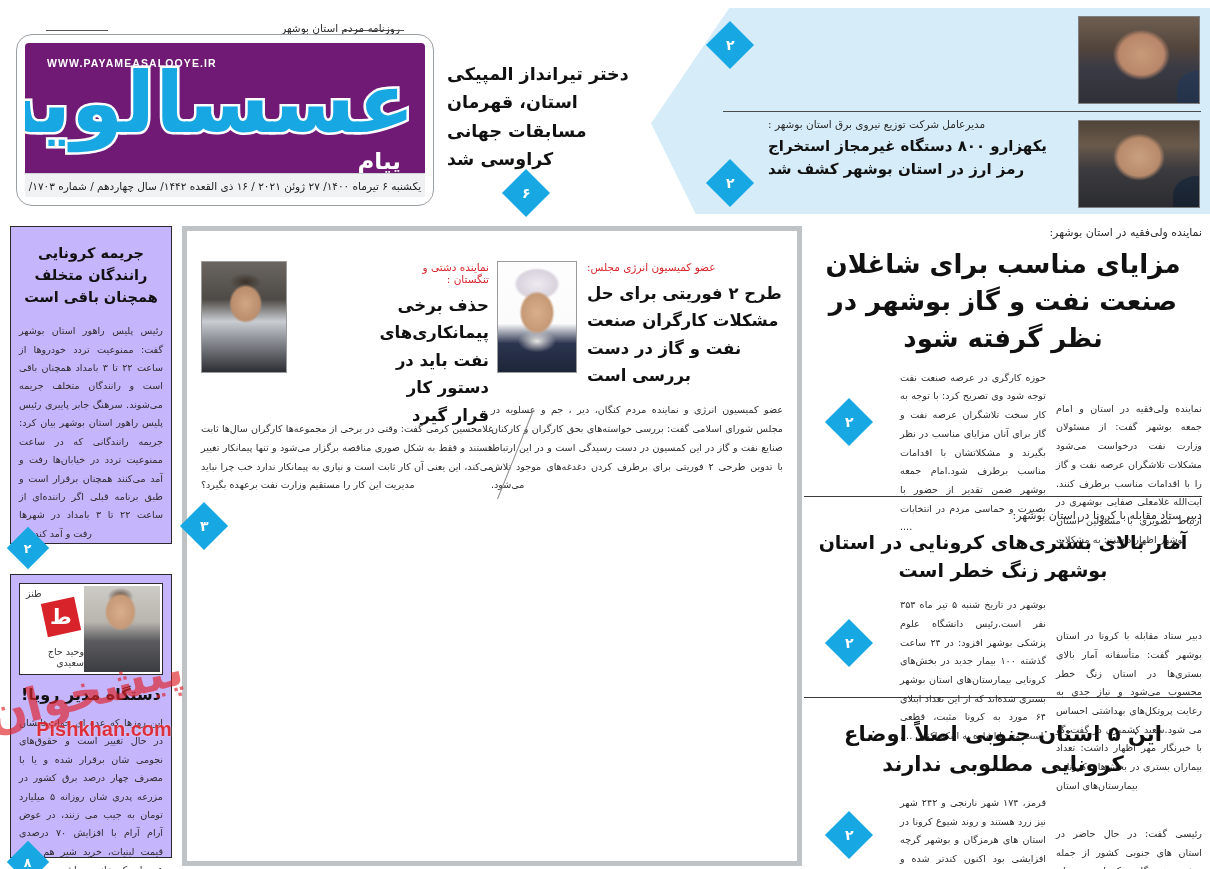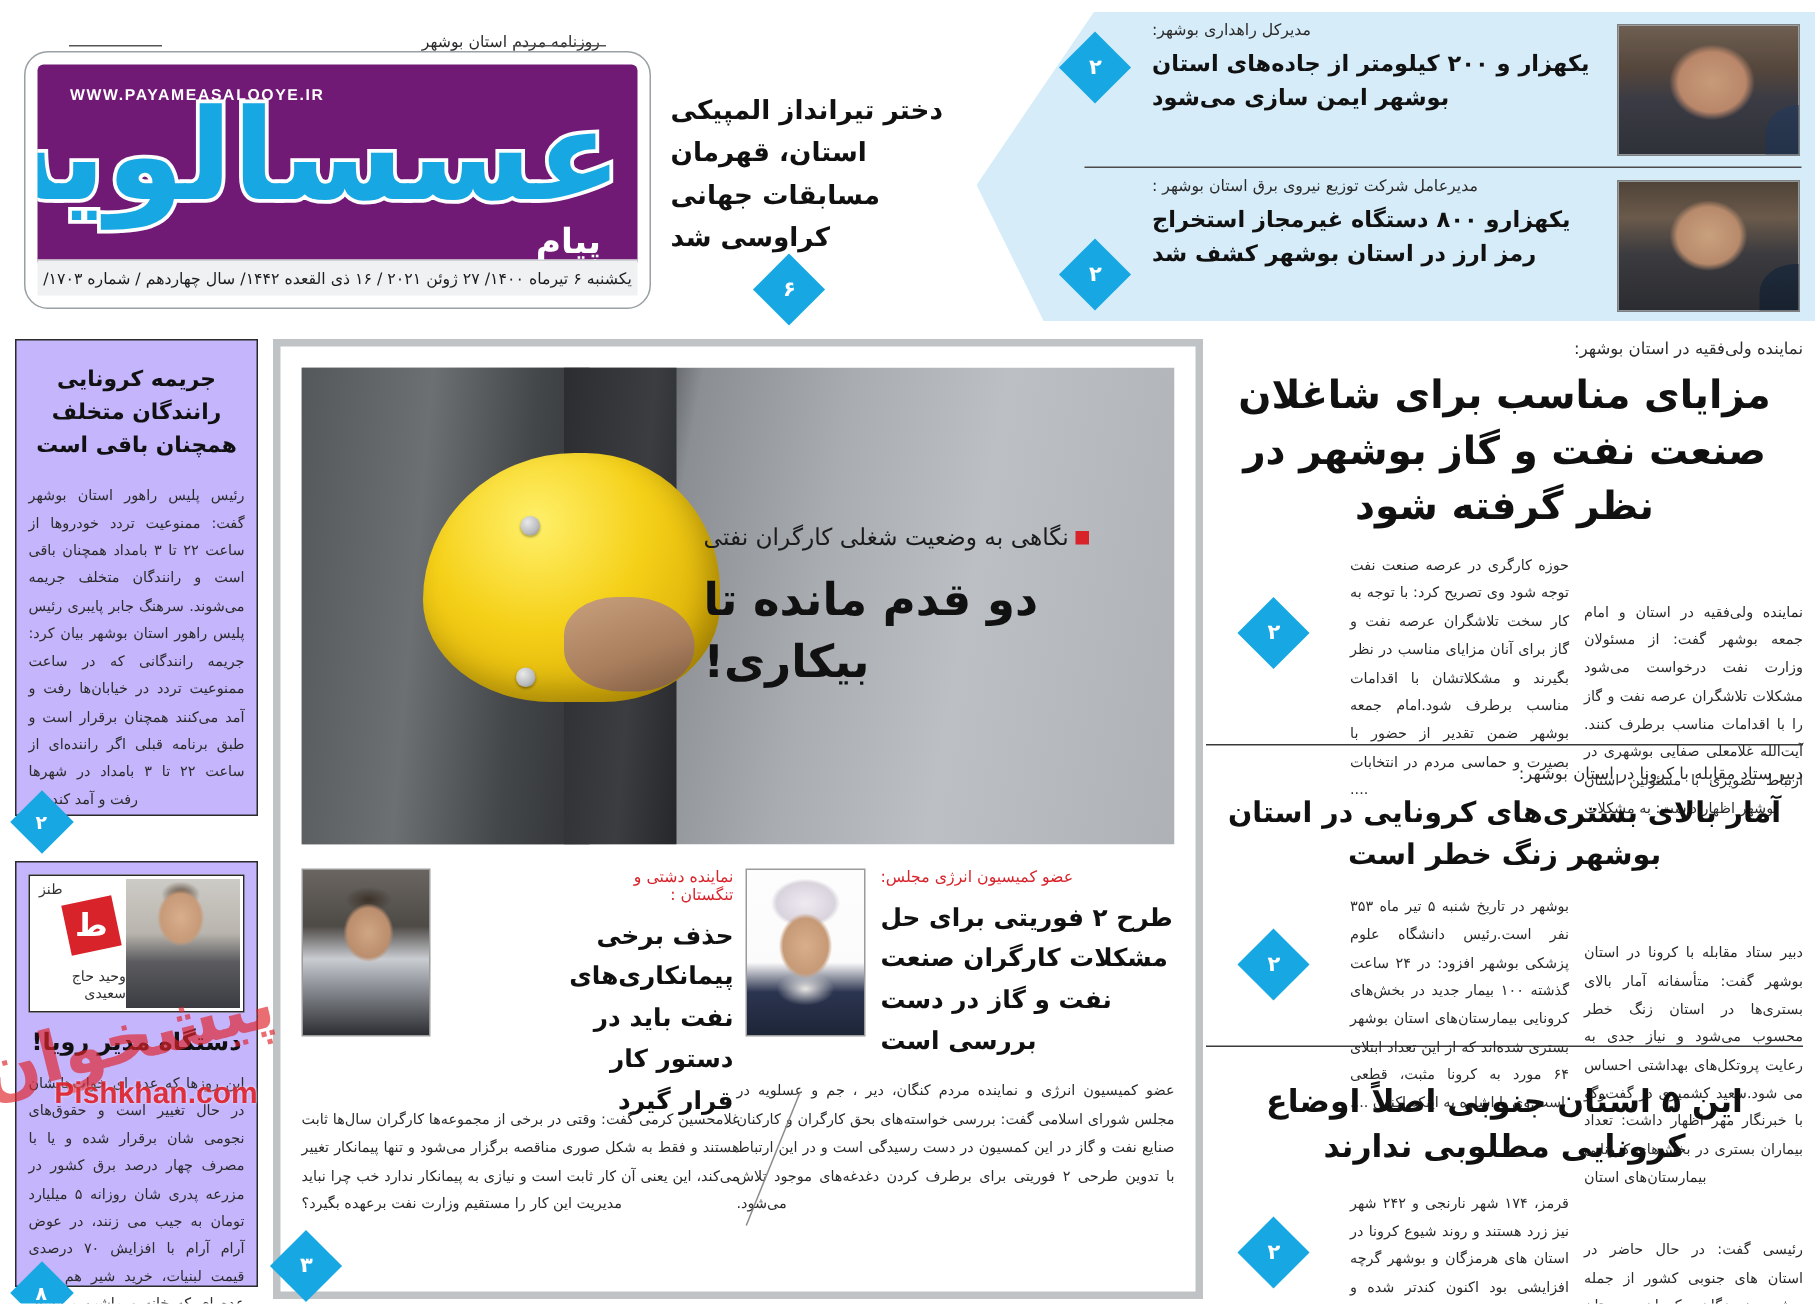--- a/index.html
+++ b/index.html
@@ -324,24 +324,20 @@
 <div id="page">
 
   <div id="topband">
 
     <div id="lightpanel">
       <div id="lightpanel-inner">
         <div class="tz-row r1">
           <div class="tz-photo">
             <div class="p-road"></div>
           </div>
-          <div class="tz-txt">
-            <div class="tz-kicker">مدیرکل راهداری بوشهر:</div>
-            <div class="tz-head">یکهزار و ۲۰۰ کیلومتر از جاده‌های استان بوشهر ایمن سازی می‌شود</div>
-          </div>
           <div class="badge tz-badge">
             <span>۲</span>
           </div>
         </div>
 
         <div class="tz-sep"></div>
 
         <div class="tz-row r2">
           <div class="tz-photo">
             <div class="p-elec"></div>
@@ -407,36 +403,20 @@
         <div class="lc-badge-wrap">
           <div class="badge lc-badge">
             <span>۸</span>
           </div>
         </div>
       </div>
     </div>
 
     <div id="centercol">
 
-      <div class="hero-photo">
-        <div class="p-worker">
-          <div class="sleeve"></div>
-          <div class="sleeve2"></div>
-          <div class="helmet"></div>
-          <div class="hand"></div>
-          <div class="btn1"></div>
-          <div class="btn2"></div>
-        </div>
-        <div class="hero-overlay">
-          <div class="hero-kicker">
-            <span class="sq"></span><span>نگاهی به وضعیت شغلی کارگران نفتی</span>
-          </div>
-          <div class="hero-title">دو قدم مانده تا بیکاری!</div>
-        </div>
-      </div>
 
       <div class="subs">
 
         <div class="sub s-right">
           <div class="sub-kicker">عضو کمیسیون انرژی مجلس:</div>
           <div class="sub-head">طرح ۲ فوریتی برای حل مشکلات کارگران صنعت نفت و گاز در دست بررسی است</div>
         </div>
 
         <div class="sub s-mid">
           <div class="sub-photo">

